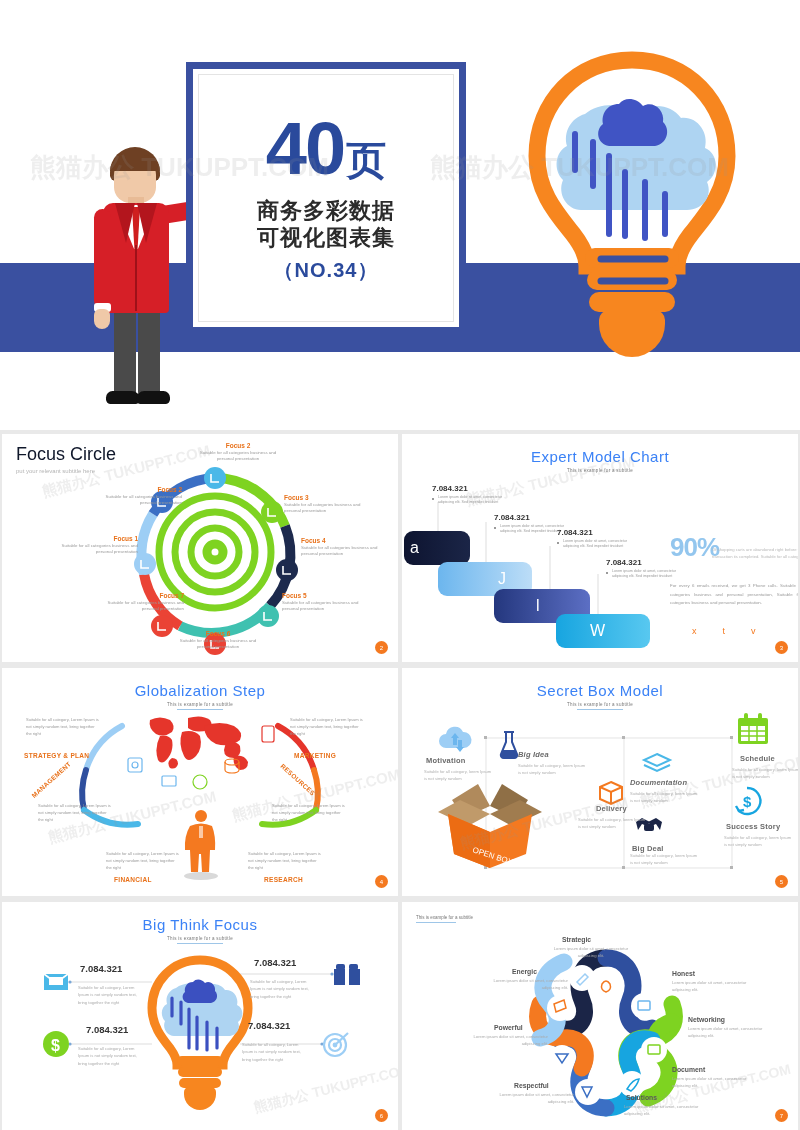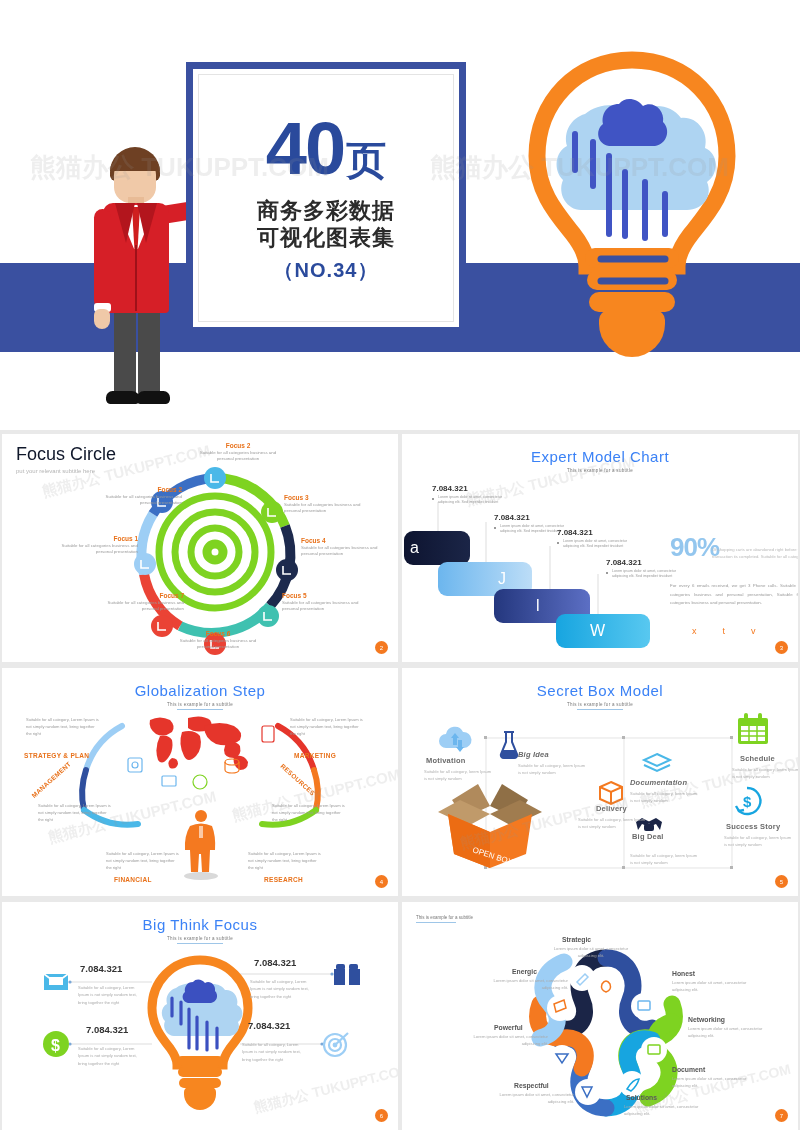--- a/index.html
+++ b/index.html
@@ -494,21 +494,21 @@
 
     <div class="sb-h" style="left:338px; top:86px;">Schedule</div>
     <div class="sb-b" style="left:330px; top:98px;">Suitable for all category, lorem Ipsum  is not simply random</div>
 
     <div class="sb-h" style="left:228px; top:110px;font-style:italic;">Documentation</div>
     <div class="sb-b" style="left:228px; top:122px;">Suitable for all category, lorem Ipsum  is not simply random</div>
 
     <div class="sb-h" style="left:194px; top:136px;">Delivery</div>
     <div class="sb-b" style="left:176px; top:148px;">Suitable for all category, lorem Ipsum  is not simply random</div>
 
-    <div class="sb-h" style="left:230px; top:164px;">Big Deal</div>
+    <div class="sb-h" style="left:230px; top:176px;">Big Deal</div>
     <div class="sb-b" style="left:228px; top:184px;">Suitable for all category, lorem Ipsum  is not simply random</div>
 
     <div class="sb-h" style="left:324px; top:154px;">Success Story</div>
     <div class="sb-b" style="left:322px; top:166px;">Suitable for all category, lorem Ipsum  is not simply random</div>
 
     <div class="wm" style="left:56px; top:146px; font-size:15px; transform:rotate(-14deg);">熊猫办公 TUKUPPT.COM</div>
     <div class="wm" style="left:236px; top:104px; font-size:15px; transform:rotate(-14deg);">熊猫办公 TUKUPPT.COM</div>
     <div class="badge">5</div>
   </div>
 

